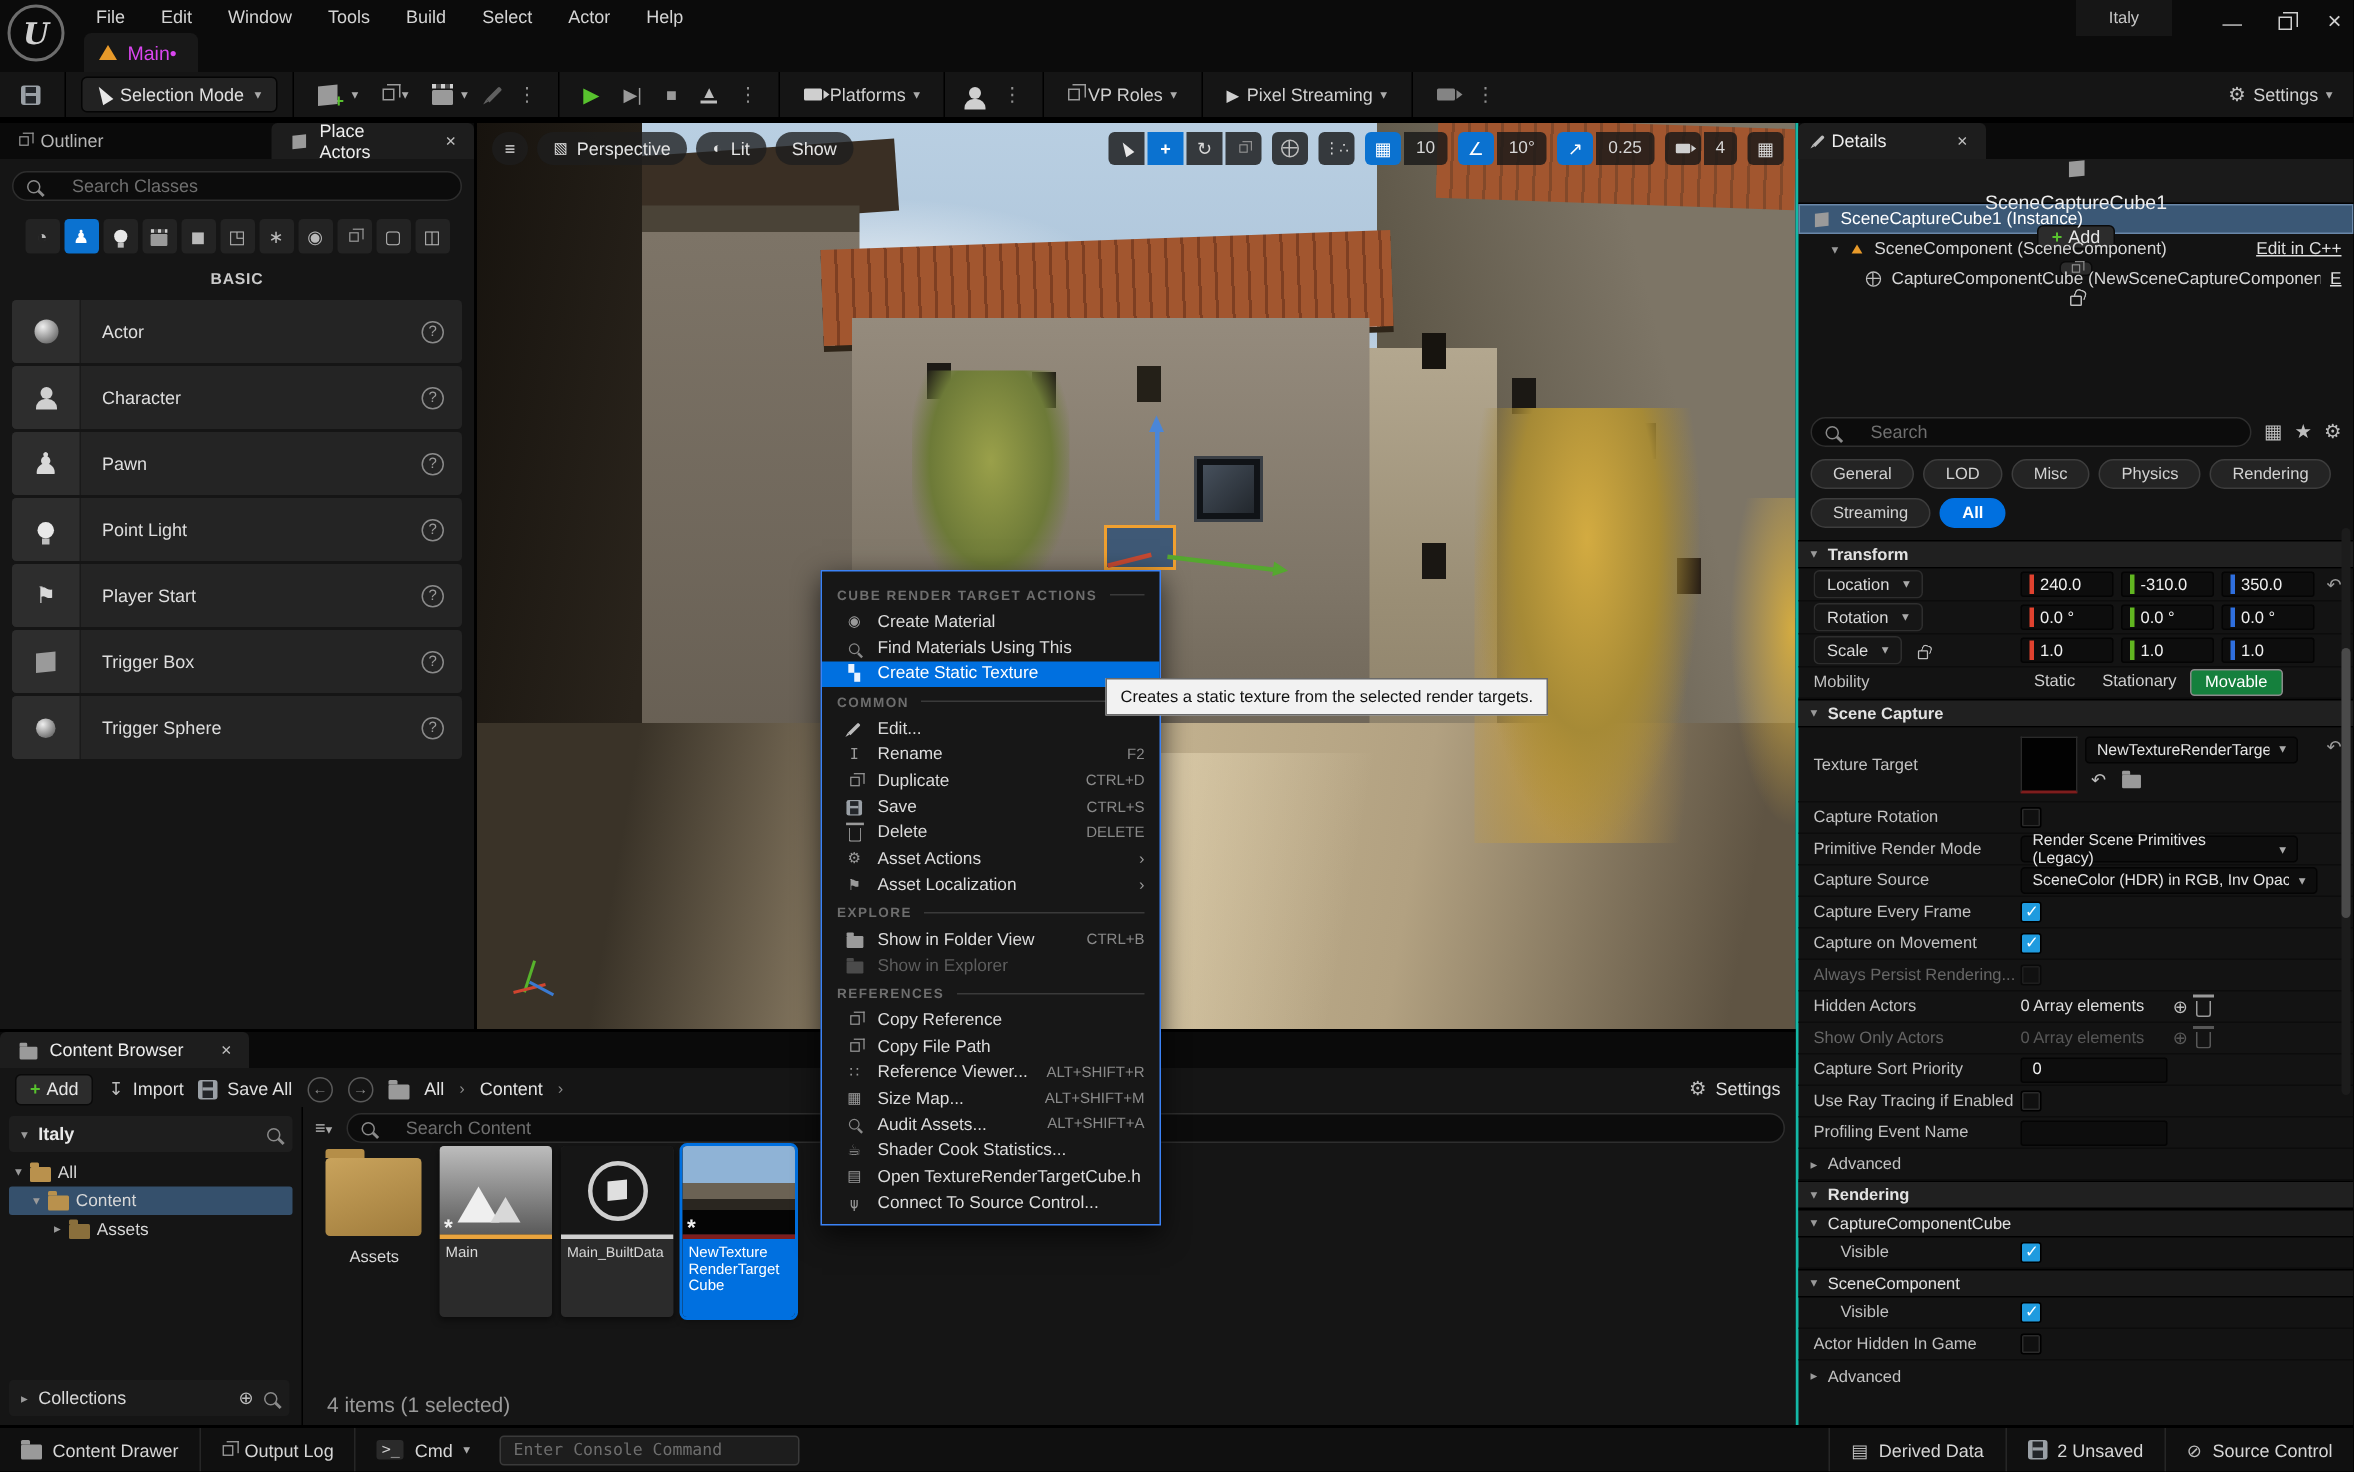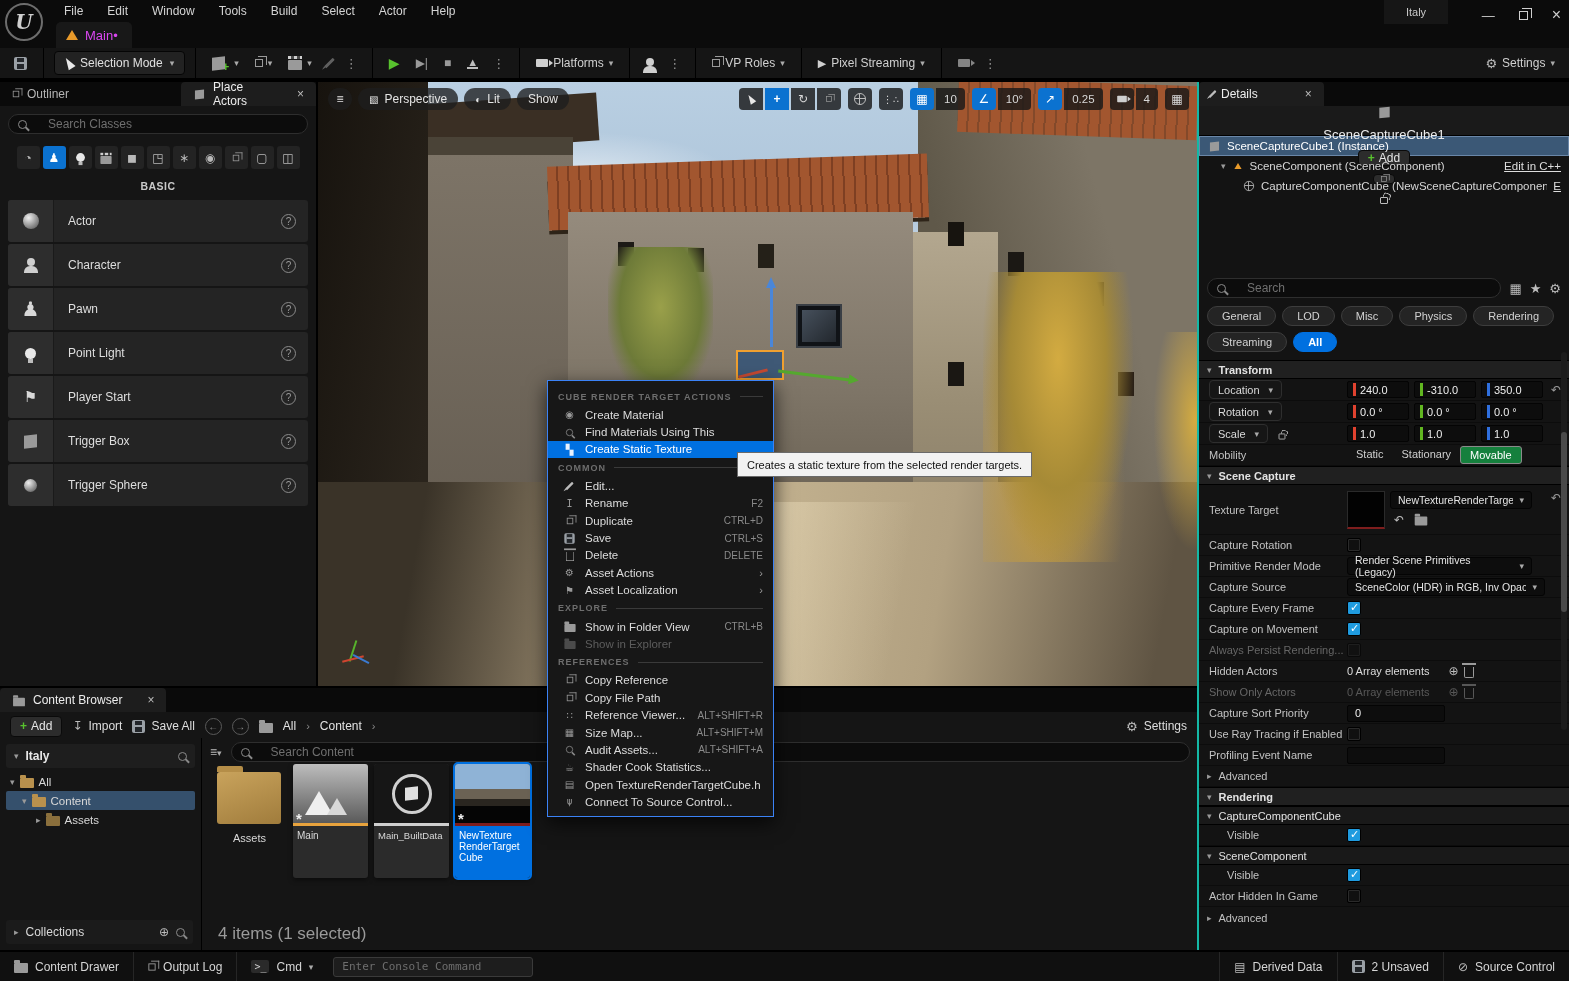--- a/index.html
+++ b/index.html
@@ -196,21 +196,21 @@
   .treerow { height:19px; display:flex; align-items:center; gap:5px; font-size:11.5px; color:#d8d8d8; padding-left:4px; }
   .treerow.sel { background:#35506c; border-radius:2px; }
   #collections { position:absolute; left:6px; right:8px; bottom:6px; height:24px; background:#1b1b1b; border-radius:3px; display:flex; align-items:center; gap:7px; padding:0 8px; color:#d8d8d8; }
   #cb-filterrow { left:210px; top:54px; display:flex; align-items:center; gap:9px; width:980px; }
   .tile { width:75px; position:absolute; }
   .tile .tbody { background:#2b2b2b; border-radius:3px; overflow:hidden; box-shadow:0 2px 5px rgba(0,0,0,.5); }
   .tile .tlabel { font-size:10px; color:#d8d8d8; padding:4px 4px 0; height:52px; }
   .tile .tlabel.sel { background:#0070e0; color:#fff; }
   .thm { height:62px; position:relative; }
   .dirty { position:absolute; left:3px; bottom:2px; color:#f0f0f0; font-size:15px; font-weight:bold; }
-  #cb-status { left:218px; bottom:6px; color:#9a9a9a; font-size:17px; }
+  #cb-status { left:218px; bottom:6px; color:#9a9a9a; font-size:14px; }
 
   
   #statusbar { left:0; top:950px; width:1569px; height:31px; background:#101010; border-top:2px solid #000; display:flex; align-items:center; }
   .sb-btn { display:flex; align-items:center; gap:7px; padding:0 14px; height:100%; border-right:1px solid #262626; color:#d6d6d6; font-size:12px; }
   .sb-right { margin-left:auto; display:flex; align-items:center; height:100%; }
   .sb-right .sb-btn { border-right:none; border-left:1px solid #262626; }
   #console { background:#1d1d1d; border:1px solid #3a3a3a; border-radius:3px; height:20px; width:200px; display:flex; align-items:center; padding:0 8px; margin-left:6px; }
   #console input { background:transparent; border:none; outline:none; width:100%; color:#bdbdbd; font-family:"DejaVu Sans Mono",monospace; font-size:11px; }
   #console input::placeholder { color:#6e6e6e; }
   .cmdbox { font-family:"DejaVu Sans Mono",monospace; font-size:10px; background:#2a2a2a; border-radius:2px; padding:1px 3px; color:#cfcfcf; }

